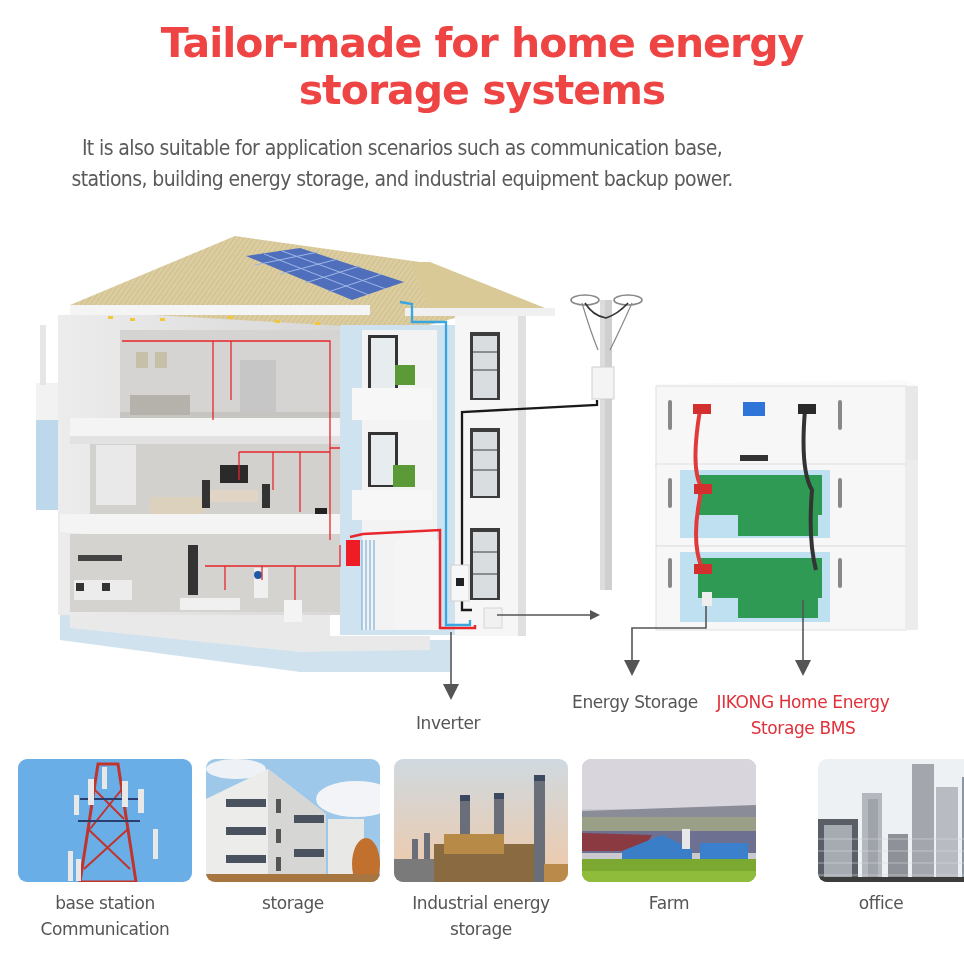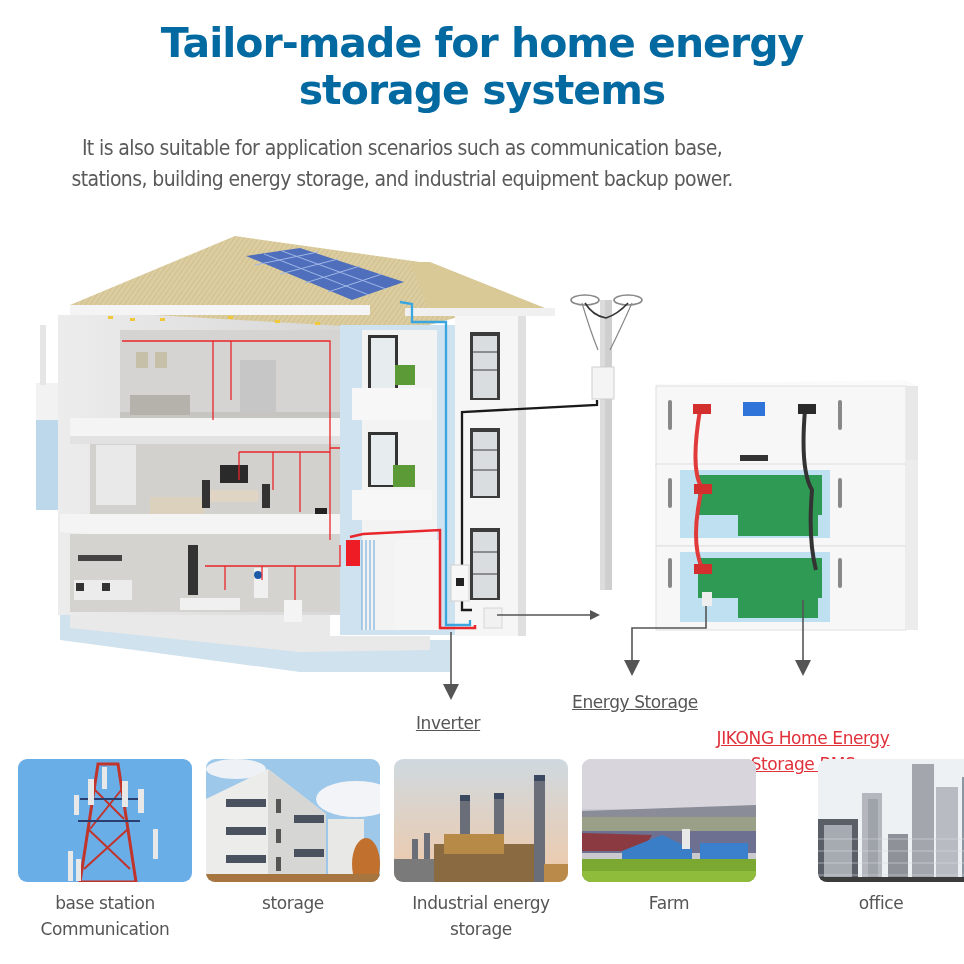--- a/index.html
+++ b/index.html
@@ -2,39 +2,39 @@
 <html><head>
 <meta charset="utf-8">
 <style>
   * { box-sizing: border-box; margin: 0; padding: 0; }
   html, body { width: 964px; height: 964px; background: #ffffff; overflow: hidden; }
   body { position: relative; font-family: "DejaVu Sans", "Liberation Sans", sans-serif; color: #222; }
 
   .title {
     position: absolute; left: 0; top: 20px; width: 964px;
     text-align: center; font-weight: bold; font-size: 41px; line-height: 47px;
-    color: #0369a1; letter-spacing: -1px;
+    color: #ef4444; letter-spacing: -1px;
     font-family: "DejaVu Sans", sans-serif;
   }
   .subtitle {
     position: absolute; left: 0; top: 133px; width: 804px;
     text-align: center; font-size: 21px; line-height: 31px; color: #5a5a5a;
     font-family: "DejaVu Sans Condensed", "DejaVu Sans", sans-serif;
     letter-spacing: -0.6px;
   }
 
   .illustration { position: absolute; left: 0; top: 220px; width: 964px; height: 480px; }
 
   .callout {
     position: absolute; font-size: 17px; line-height: 26px; text-align: center;
-    color: #555; letter-spacing: -0.4px; text-decoration: underline;
+    color: #555; letter-spacing: -0.4px;
   }
   .callout.inverter { left: 400px; top: 710px; width: 96px; }
   .callout.cabinet { left: 560px; top: 689px; width: 150px; }
-  .callout.bms { left: 703px; top: 689px; width: 200px; color: #e0303a; margin-top: 36px; }
+  .callout.bms { left: 703px; top: 689px; width: 200px; color: #e0303a; }
 
   .scenarios { position: absolute; left: 18px; top: 759px; width: 930px; height: 190px; }
   .scenario { position: absolute; top: 0; width: 174px; }
   .scenario .photo {
     width: 174px; height: 123px; border-radius: 9px; overflow: hidden; position: relative;
   }
   .scenario .photo svg { display: block; width: 100%; height: 100%; }
   .scenario .label {
     margin-top: 8px; text-align: center; font-size: 17px; line-height: 26px; color: #555;
     letter-spacing: -0.4px;

